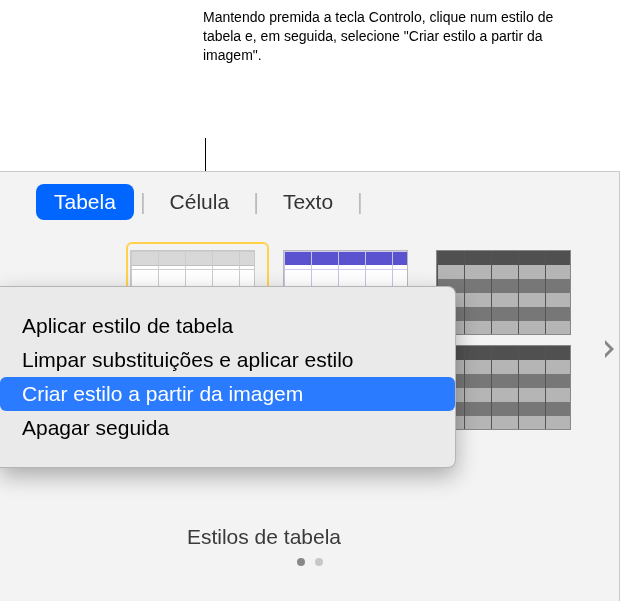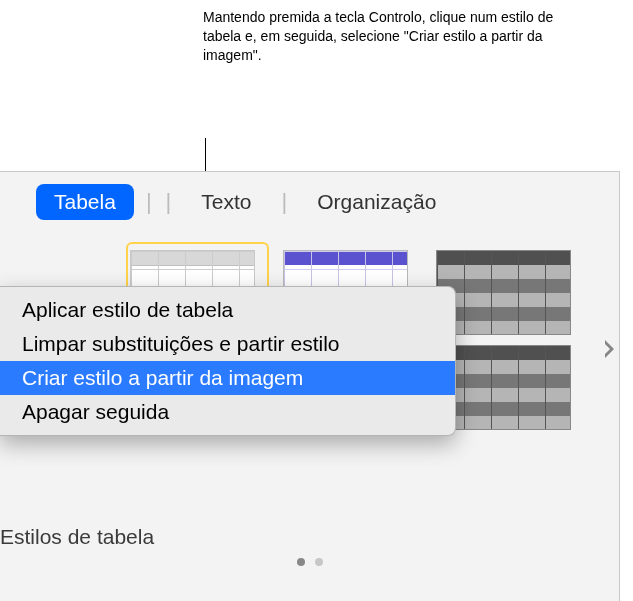--- a/index.html
+++ b/index.html
@@ -39,21 +39,21 @@
       width: 620px;
       height: 430px;
       background: #f3f3f3;
       border-top: 1px solid #c9c9c9;
       border-right: 1px solid #c9c9c9;
     }
     .tabs {
       display: flex;
       align-items: center;
       padding: 12px 36px 0 36px;
-      gap: 10px;
+      gap: 4px;
     }
     .tab {
       font-size: 21px;
       color: #333;
       padding: 6px 18px;
       border-radius: 8px;
       cursor: pointer;
     }
     .tab.active {
       background: #0066ff;
@@ -167,40 +167,42 @@
     .context-menu {
       position: absolute;
       left: 0;
       top: 286px;
       width: 456px;
       background: #eaeaea;
       border: 1px solid #b5b5b5;
       border-left: none;
       border-radius: 0 8px 8px 0;
       box-shadow: 0 8px 22px rgba(0,0,0,0.3);
-      padding: 6px 0;
+      padding: 22px 0;
       z-index: 10;
     }
     .menu-item {
       font-size: 21px;
       color: #000;
       padding: 5px 22px;
       cursor: pointer;
       white-space: nowrap;
     }
     .menu-item.highlighted {
       background: #2a7bff;
       color: #fff;
+      border-radius: 6px;
     }
 
     .styles-label {
       position: absolute;
       top: 525px;
       left: 0;
       width: 528px;
+      text-align: center;
       font-size: 21px;
       color: #3a3a3a;
     }
     .pager-dots {
       position: absolute;
       top: 558px;
       left: 0;
       width: 620px;
       display: flex;
       justify-content: center;
@@ -230,24 +232,24 @@
 <body>
 
 <div class="callout-text">Mantendo premida a tecla Controlo, clique num estilo de tabela e, em seguida, selecione "Criar estilo a partir da imagem".</div>
 <div class="callout-line"></div>
 
 <div class="panel">
 
   <div class="tabs">
     <div class="tab active">Tabela</div>
     <span class="tab-sep">|</span>
+    <div class="tab">Célula</div>
     <span class="tab-sep">|</span>
     <div class="tab">Texto</div>
     <span class="tab-sep">|</span>
-    <div class="tab">Organização</div>
   </div>
 
   <div class="styles-row">
     <div class="style-thumb thumb1">
       <div class="thumb-grid-light"></div>
     </div>
     <div class="style-thumb thumb2">
       <div class="thumb-grid-purple"></div>
     </div>
     <div class="thumb-col">
@@ -265,21 +267,21 @@
   <div class="chevron-right">
     <svg width="14" height="22" viewBox="0 0 14 22">
       <path d="M2 2 L11 11 L2 20 L2 16 L7 11 L2 6 Z"></path>
     </svg>
   </div>
 
 </div>
 
 <div class="context-menu">
   <div class="menu-item">Aplicar estilo de tabela</div>
-  <div class="menu-item">Limpar substituições e partir estilo</div>
+  <div class="menu-item">Limpar substituições e aplicar estilo</div>
   <div class="menu-item highlighted">Criar estilo a partir da imagem</div>
   <div class="menu-item">Apagar seguida</div>
 </div>
 
 <div class="styles-label">Estilos de tabela</div>
 
 <div class="pager-dots">
   <div class="dot active"></div>
   <div class="dot"></div>
 </div>

